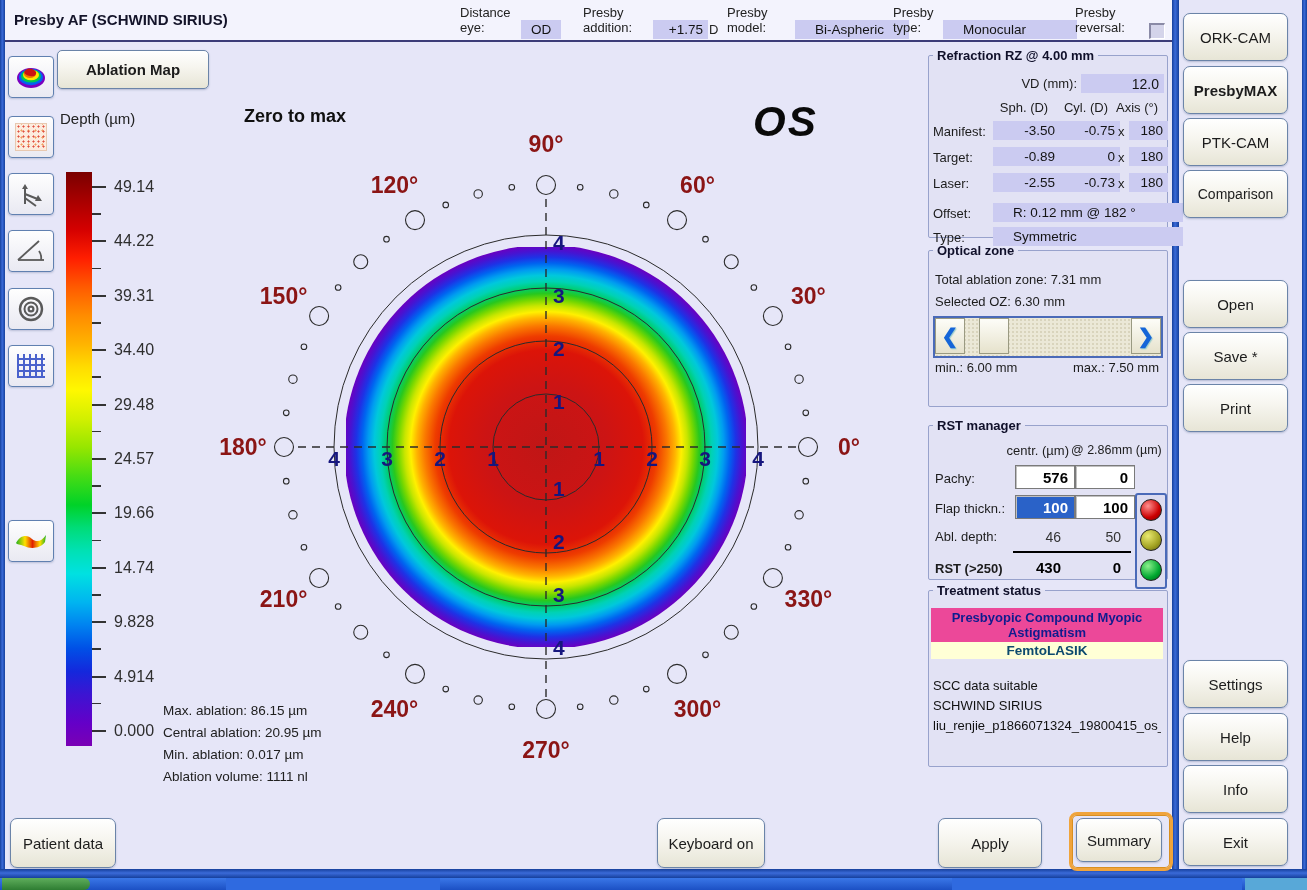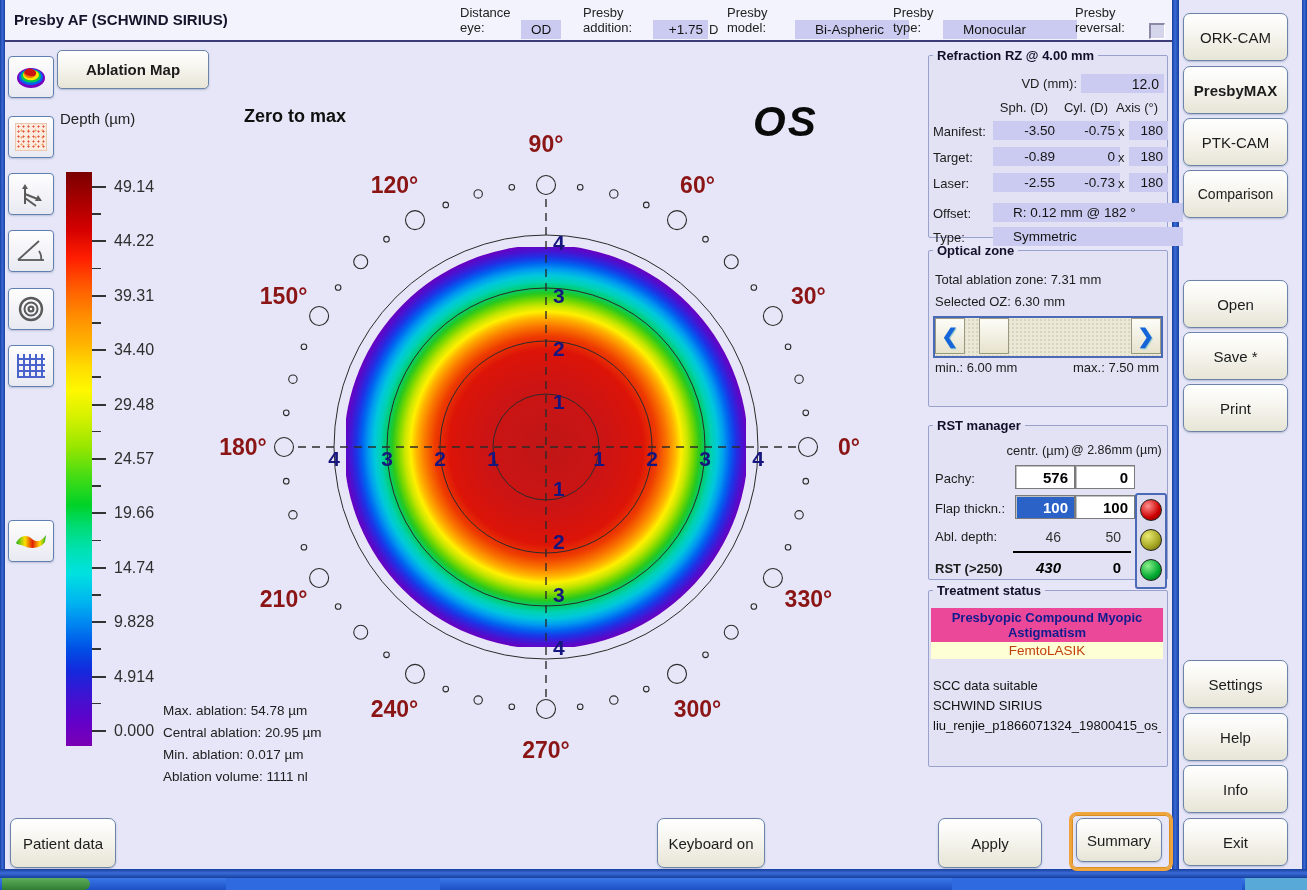--- a/index.html
+++ b/index.html
@@ -71,21 +71,21 @@
        border-radius:3px;background:#dcdcf0;}
   .led{position:absolute;left:3px;width:20px;height:20px;border-radius:50%;border:1px solid #222;}
   .led-red{top:4px;background:radial-gradient(circle at 35% 30%,#ff9090,#cc0000 60%,#7a0000);}
   .led-yel{top:34px;background:radial-gradient(circle at 35% 30%,#eaea70,#a2a222 60%,#5c5c0e);}
   .led-grn{top:64px;background:radial-gradient(circle at 35% 30%,#8cf08c,#00a830 60%,#005c18);}
   
   #banner-blue{position:absolute;left:2px;top:10px;width:232px;height:34px;background:#ec4899;
        color:#0f1c8e;font-weight:bold;font-size:13px;display:flex;align-items:center;
        justify-content:center;text-align:center;line-height:15px;}
   #banner-yellow{position:absolute;left:2px;top:44px;width:232px;height:17px;background:#ffffd6;
-       color:#c2410c;font-weight:normal;font-size:13.5px;display:flex;align-items:center;justify-content:center;}
+       color:#0c4a6e;font-weight:bold;font-size:13.5px;display:flex;align-items:center;justify-content:center;}
   .tline{position:absolute;left:4px;font-size:13px;color:#111;white-space:nowrap;
        overflow:hidden;width:228px;}
   
   #polar text{font-family:"Liberation Sans",sans-serif;}
   
   #taskbar{position:absolute;left:0;top:878px;width:1307px;height:12px;
        background:linear-gradient(180deg,#3a77e8,#1c50c4);}
   .tseg{position:absolute;top:0;height:12px;}
 </style>
 </head>
@@ -221,21 +221,21 @@
       <div class="ctick" style="left: 0px; top: 476.4px; width: 9px; height: 1.5px;"></div>
       <div class="clab" style="left: 22px; top: 441.2px;">9.828</div>
       <div class="ctick" style="left: 0px; top: 503.6px; width: 14px;"></div>
       <div class="ctick" style="left: 0px; top: 530.8px; width: 9px; height: 1.5px;"></div>
       <div class="clab" style="left: 22px; top: 495.6px;">4.914</div>
       <div class="ctick" style="left: 0px; top: 558px; width: 14px;"></div>
       <div class="clab" style="left: 22px; top: 550px;">0.000</div>
     </div>
 
   <div class="abs" style="left:163px;top:700px;font-size:13.5px;color:#202020;line-height:22px;">
-    <div>Max. ablation: 54.78 µm</div>
+    <div>Max. ablation: 86.15 µm</div>
     <div>Central ablation: 20.95 µm</div>
     <div>Min. ablation: 0.017 µm</div>
     <div>Ablation volume: 1111 nl</div>
   </div>
 
   <div class="abs" style="left:244px;top:106px;font-size:18px;font-weight:bold;color:#101010;">Zero to max</div>
   <div class="abs" style="left:753px;top:98px;font-size:42px;font-weight:bold;font-style:italic;color:#0a0a0a;letter-spacing:2px;">OS</div>
 
   <svg id="polar" class="abs" style="left:180px;top:88px;" width="740" height="700" viewBox="0 0 740 700">
       <defs>
@@ -425,21 +425,21 @@
     <div class="whitebox sel" style="left:86px;top:62px;width:52px;height:22px;">100</div>
     <div class="whitebox" style="left:146px;top:62px;width:52px;height:22px;">100</div>
 
     <div class="lbl" style="left:6px;top:96px;">Abl. depth:</div>
     <div class="gval" style="left:86px;top:96px;width:46px;">46</div>
     <div class="gval" style="left:146px;top:96px;width:46px;">50</div>
 
     <div class="abs" style="left:84px;top:118px;width:118px;height:2px;background:#000;"></div>
 
     <div class="lbl" style="left:6px;top:128px;font-weight:bold;">RST (&gt;250)</div>
-    <div class="rval" style="left:86px;top:126px;width:46px;font-style:italic;">430</div>
+    <div class="rval" style="left:86px;top:126px;width:46px;">430</div>
     <div class="rval" style="left:146px;top:126px;width:46px;">0</div>
 
     <div id="tlight">
       <div class="led led-red"></div>
       <div class="led led-yel"></div>
       <div class="led led-grn"></div>
     </div>
   </fieldset>
 
   <fieldset class="grp" style="left:928px;top:583px;width:238px;height:182px;">

